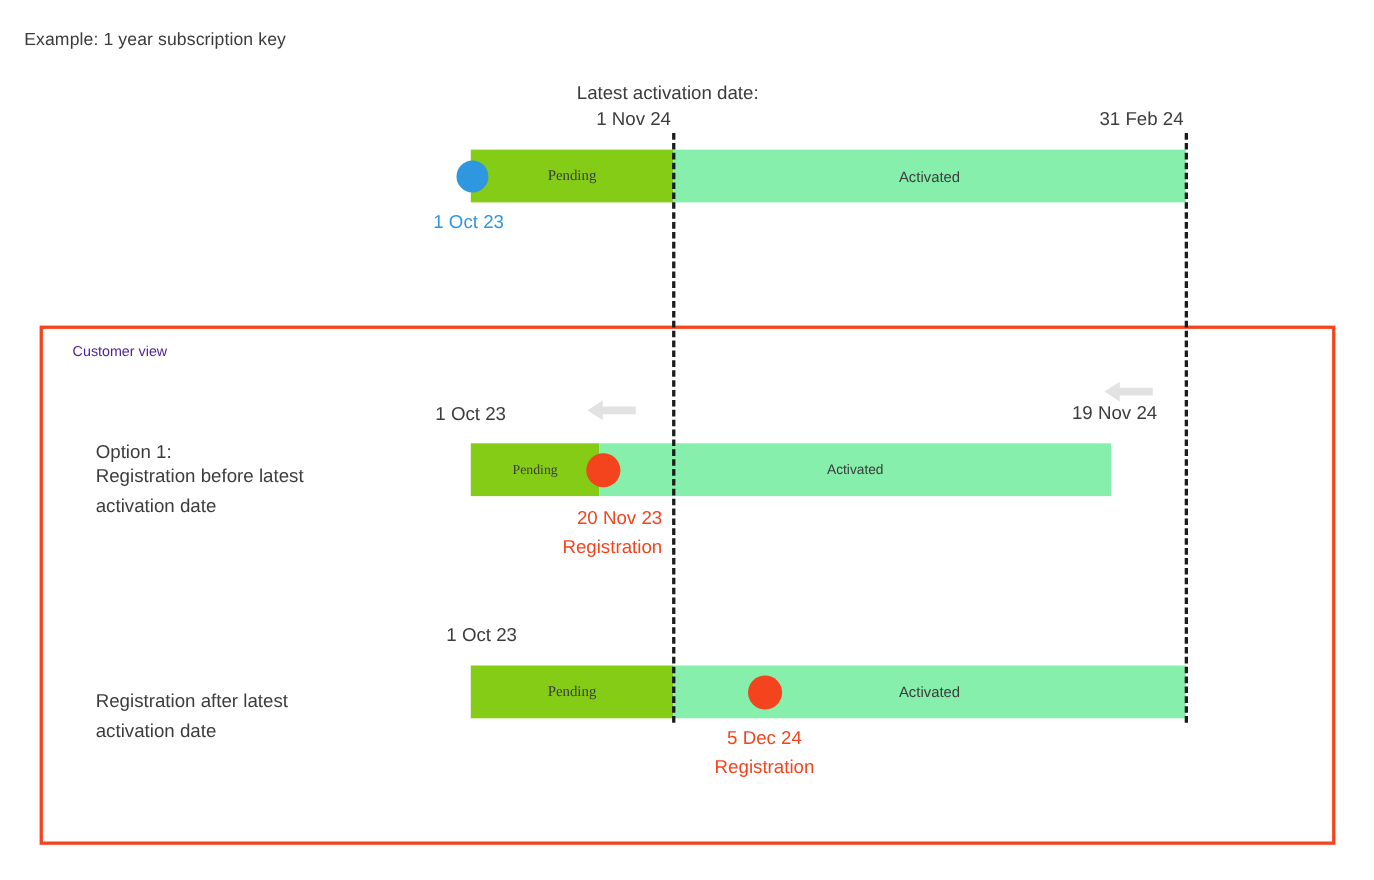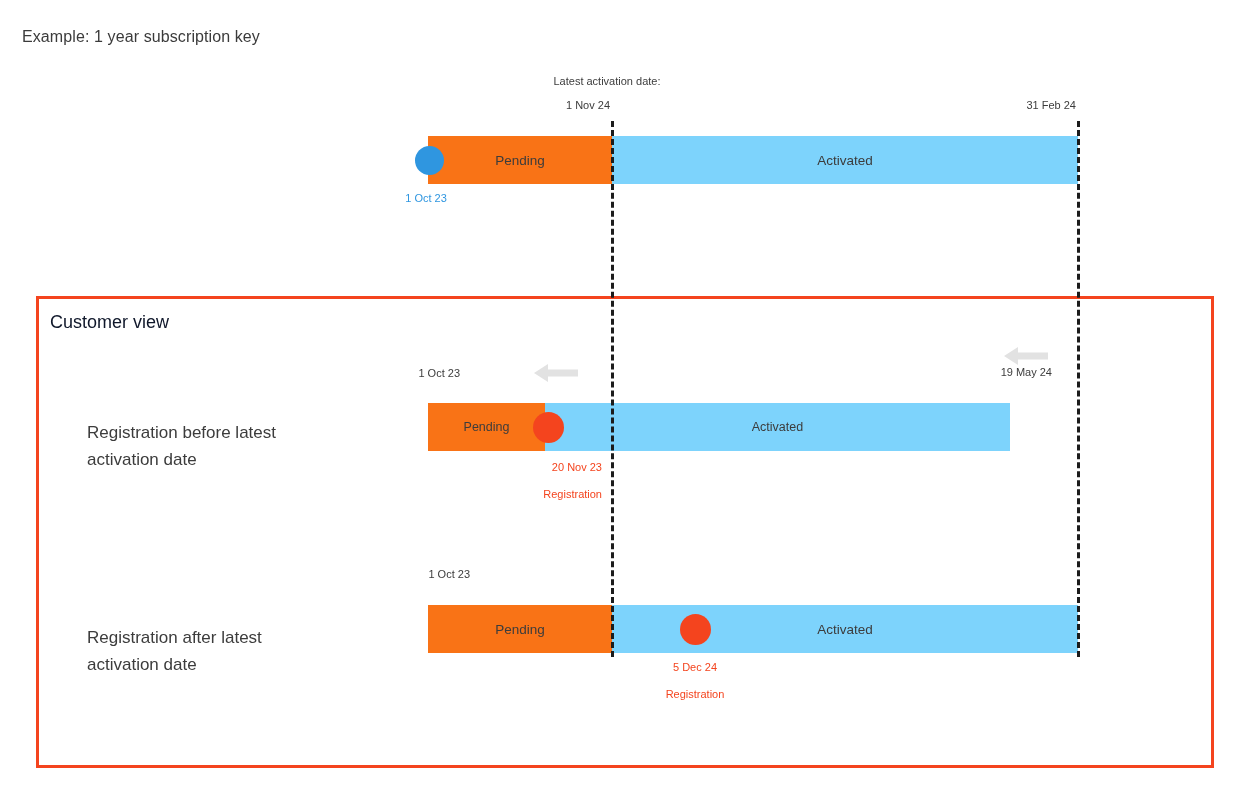--- a/index.html
+++ b/index.html
@@ -28,22 +28,22 @@
   }
 
   
   .bar {
     position: absolute;
     height: 48px;
     display: flex;
     align-items: center;
     justify-content: center;
   }
-  .bar-pending { background: #f97316; }
-  .bar-activated { background: #7dd3fc; }
+  .bar-pending { background: #84cc16; font-family: Liberation Serif, serif; }
+  .bar-activated { background: #86efac; }
   .bar-label {
     font-size: 13.5px;
     color: #3c3c3c;
     white-space: nowrap;
     position: relative;
     z-index: 2;
   }
   .bar-label.small { font-size: 12.5px; }
 
   
@@ -59,21 +59,21 @@
   .vline {
     position: absolute;
     width: 0;
     border-left: 3px dashed #1c1c1c;
     z-index: 4;
   }
 
   
   .tlabel {
     position: absolute;
-    font-size: 11px;
+    font-size: 17px;
     color: #3c3c3c;
     white-space: nowrap;
   }
   .tlabel.blue { color: #2f96e0; }
   .tlabel.orange { color: #f4441e; }
   .tlabel.right { text-align: right; }
   .tlabel.center { text-align: center; }
 
   
   .optblock {
@@ -88,23 +88,23 @@
   #customer-view-box {
     position: absolute;
     left: 36px; top: 296px;
     width: 1178px; height: 472px;
     border: 3px solid #f4441e;
     background: transparent;
     z-index: 1;
   }
   #customer-view-label {
     position: absolute;
-    left: 50px; top: 312px;
-    font-size: 18px;
-    color: #0f172a;
+    left: 66px; top: 312px;
+    font-size: 13px;
+    color: #4c1d95;
     z-index: 3;
     white-space: nowrap;
   }
 
   
   .arrow-left {
     position: absolute;
     z-index: 3;
   }
 </style>
@@ -130,26 +130,27 @@
 
   <div class="bar bar-activated" style="left:612px; top:136px; width:466px;">
     <span class="bar-label">Activated</span>
   </div>
 
   <div class="dot dot-blue" style="left:415px; top:146px; width:29px; height:29px;"></div>
 
   <div class="tlabel blue center" style="left:330px; top:192px; width:192px;">1 Oct 23</div>
 
 
+  <div class="optblock" style="left:87px; top:397px; width:290px;">Option 1:</div>
   <div class="optblock" style="left:87px; top:419px; width:300px;">Registration before latest
 activation date</div>
 
   <div class="tlabel right" style="left:330px; top:367px; width:130px;">1 Oct 23</div>
 
-  <div class="tlabel right" style="left:900px; top:366px; width:152px;">19 May 24</div>
+  <div class="tlabel right" style="left:900px; top:366px; width:152px;">19 Nov 24</div>
 
   <svg class="arrow-left" style="left:530px; top:360px;" width="52" height="26" viewBox="0 0 52 26">
     <path d="M4 13 L18 4 L18 9.5 L48 9.5 L48 16.5 L18 16.5 L18 22 Z" fill="#e2e2e2"></path>
   </svg>
 
   <svg class="arrow-left" style="left:1000px; top:343px;" width="52" height="26" viewBox="0 0 52 26">
     <path d="M4 13 L18 4 L18 9.5 L48 9.5 L48 16.5 L18 16.5 L18 22 Z" fill="#e2e2e2"></path>
   </svg>
 
   <div class="bar bar-pending" style="left:428px; top:403px; width:117px;">

